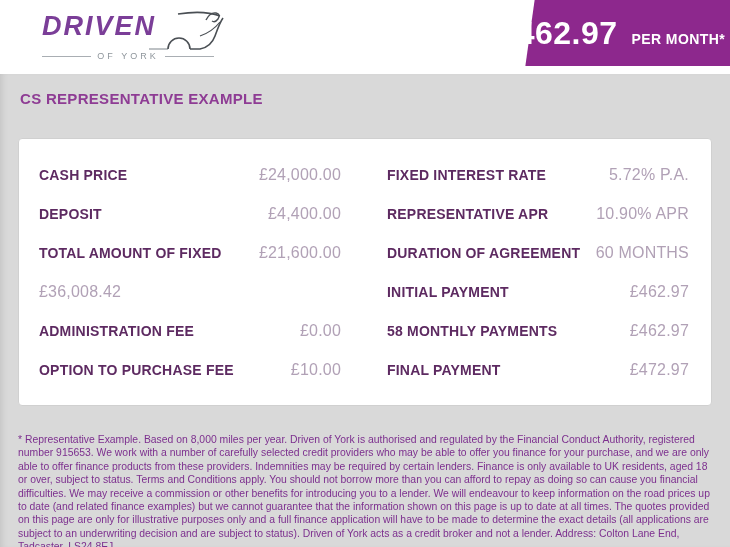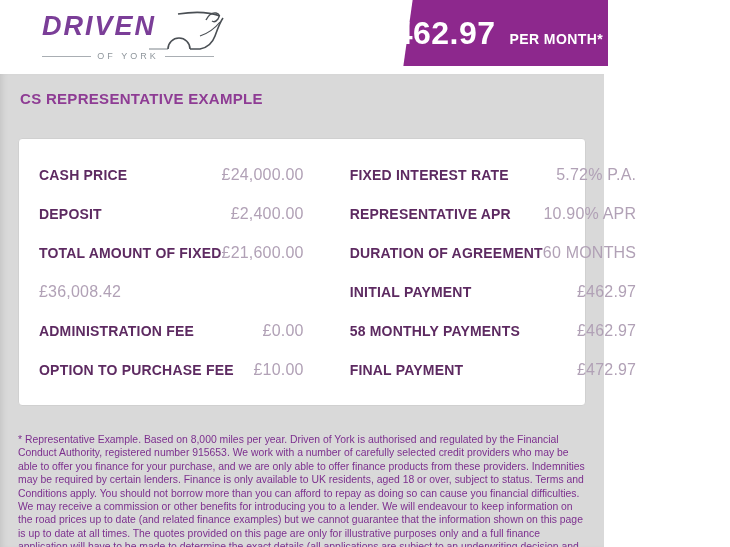--- a/index.html
+++ b/index.html
@@ -4,21 +4,21 @@
 <style>
   * { margin:0; padding:0; box-sizing:border-box; }
   html,body { width:730px; height:547px; }
   body {
     font-family:"Liberation Sans","DejaVu Sans",sans-serif;
     background:#ffffff; overflow:hidden; position:relative;
   }
   .page { width:730px; height:547px; position:relative; }
 
   
-  .topbar { position:relative; width:608px; height:74px; background:#ffffff; overflow:hidden; }
+  .topbar { position:relative; width:730px; height:74px; background:#ffffff; overflow:hidden; }
 
   .logo { position:absolute; left:42px; top:11px; width:180px; }
   .brand {
     font-size:27px; font-weight:bold; font-style:italic;
     color:#7b3e98; letter-spacing:2px; line-height:30px; display:inline-block;
   }
   .logo-sub {
     margin-top:10px; display:flex; align-items:center; width:172px;
   }
   .logo-sub .rule { flex:1; height:1px; background:#a9aeb3; }
@@ -36,21 +36,21 @@
     position:absolute; top:0; right:0; height:66px; width:210px;
     display:flex; align-items:center; justify-content:flex-end;
     padding-right:5px; color:#fff; white-space:nowrap;
   }
   .badge-line { display:flex; align-items:baseline; }
   .amount { font-size:32px; font-weight:bold; letter-spacing:0.5px; }
   .period { font-size:14px; font-weight:bold; letter-spacing:0.4px; margin-left:14px; }
 
   
   .gray-area {
-    position:absolute; top:74px; left:0; width:604px; height:473px;
+    position:absolute; top:74px; left:0; width:730px; height:473px;
     background:#d9d9d9; box-shadow:inset 6px 0 6px -4px rgba(0,0,0,0.10);
   }
   .page-title {
     margin:16px 0 0 20px; font-size:15px; font-weight:bold;
     color:#8e3c94; letter-spacing:0.3px;
   }
 
   .card {
     margin:31px 18px 0 18px; height:268px; background:#ffffff;
     border-radius:4px; border:1px solid #d0d0d0;
@@ -112,21 +112,21 @@
 
     <section class="card">
 
       <div class="fin-col">
         <div class="fin-row">
           <span class="fin-label">CASH PRICE</span>
           <span class="fin-value">£24,000.00</span>
         </div>
         <div class="fin-row">
           <span class="fin-label">DEPOSIT</span>
-          <span class="fin-value">£2,400.00</span>
+          <span class="fin-value">£4,400.00</span>
         </div>
         <div class="fin-row">
           <span class="fin-label">TOTAL AMOUNT OF FIXED</span>
           <span class="fin-value">£21,600.00</span>
         </div>
         <div class="fin-row">
           <span class="fin-value">£36,008.42</span>
         </div>
         <div class="fin-row">
           <span class="fin-label">ADMINISTRATION FEE</span>

